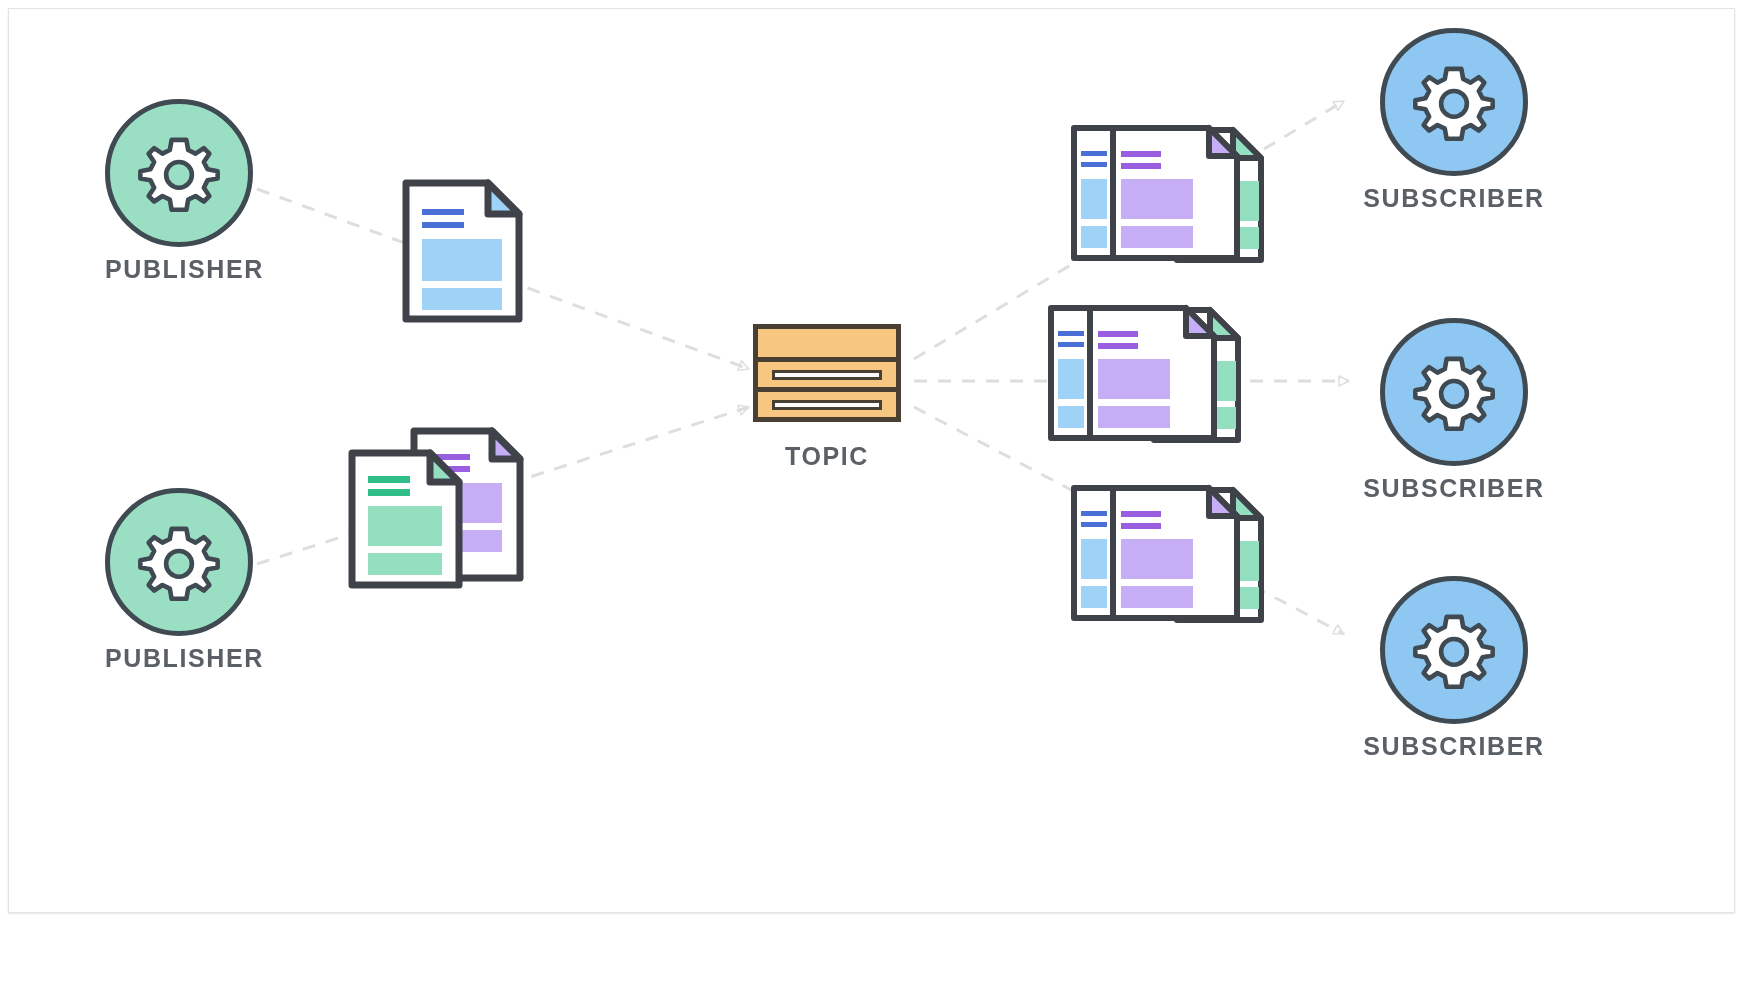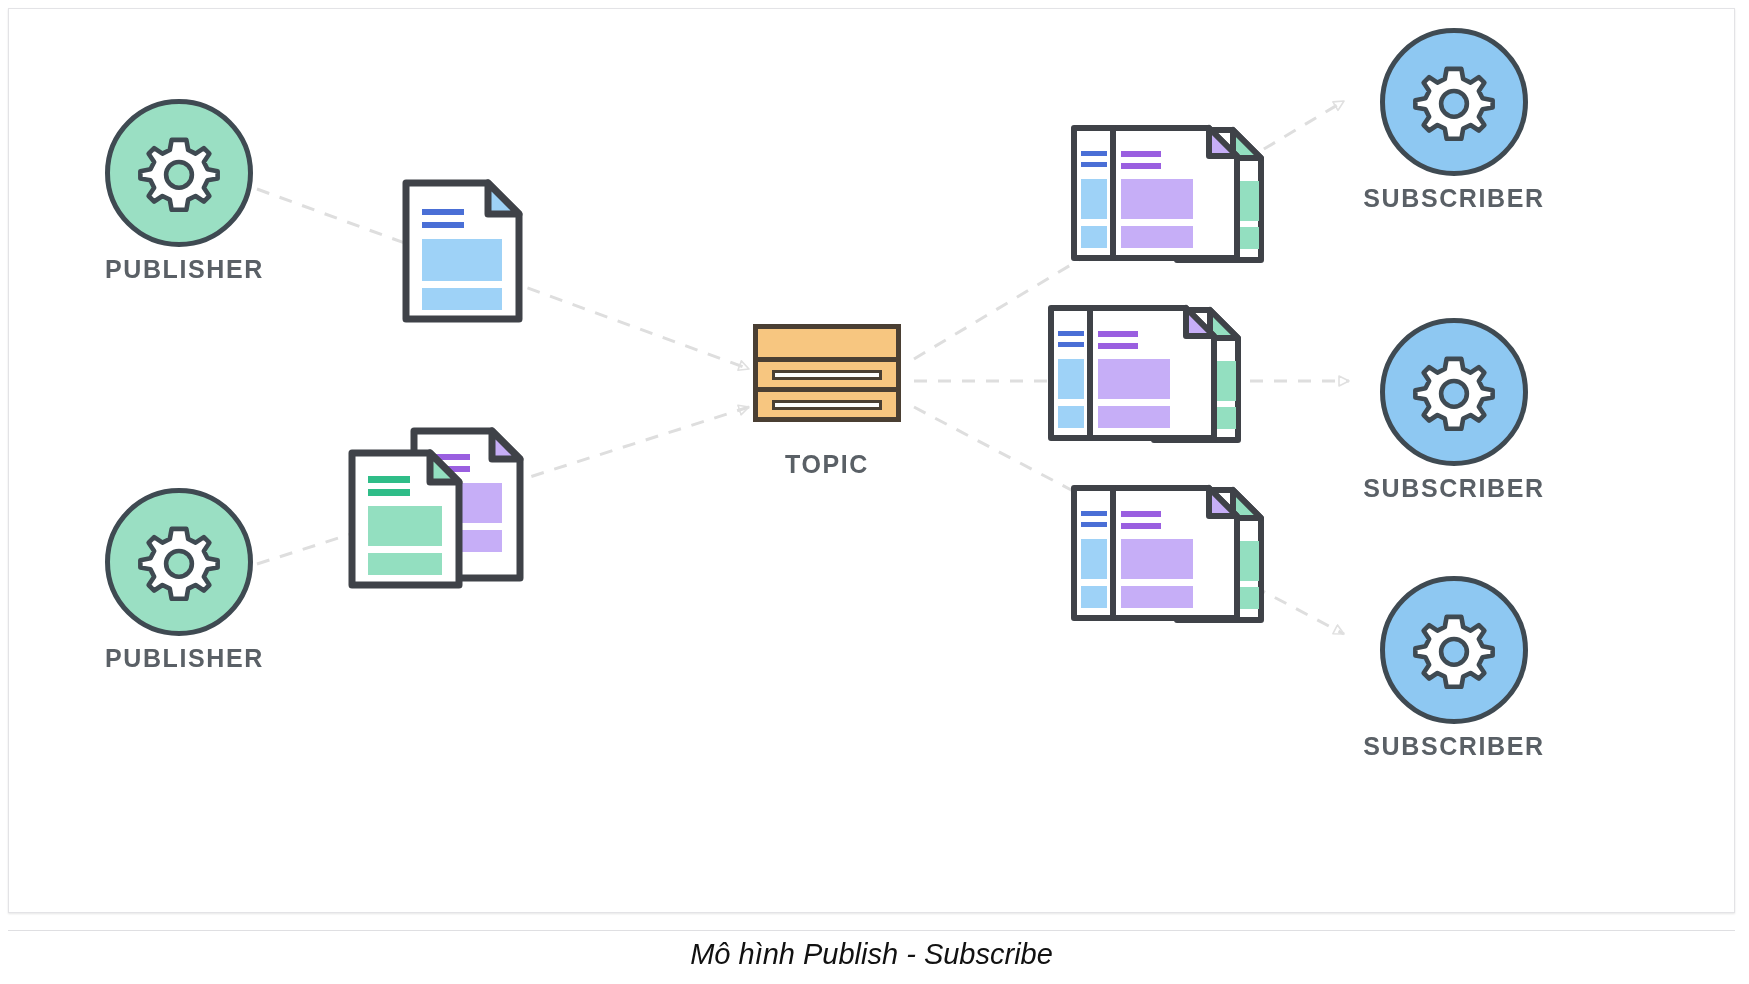--- a/index.html
+++ b/index.html
@@ -59,21 +59,21 @@
   .topic-icon .slot{
     flex:1;display:flex;align-items:center;justify-content:center;
     box-sizing:border-box;
   }
   .topic-icon .slot + .slot{border-top:5px solid #4a3f33;}
   .topic-icon .slot .bar{
     width:80%;height:10px;background:#fdfdfd;
     border:3px solid #4a3f33;box-sizing:border-box;
   }
   .topic-label{
-    margin-top:28px;width:148px;text-align:center;
+    margin-top:20px;width:148px;text-align:center;
     font-size:25px;letter-spacing:1.6px;font-weight:700;color:#5a6066;
   }
 
   
   .doc{position:absolute;}
   .stack{position:absolute;}
 
   
   #caption-bar{
     position:absolute;left:8px;top:930px;width:1727px;height:48px;
@@ -275,17 +275,14 @@
                    L32 75 L23 81 L17 75 L23 66 L19 58 L8 56 L8 48 L19 46 L23 38 L17 29
                    L23 23 L32 29 L40 25 L42 14 Z" fill="#ffffff" stroke="#3f4a52" stroke-width="5" stroke-linejoin="round"></path>
           <circle cx="50" cy="52" r="14" fill="#8ec8f2" stroke="#3f4a52" stroke-width="5"></circle>
         </svg>
       </div>
       <div class="label">SUBSCRIBER</div>
     </div>
 
   </div>
 
-  <div id="caption-bar">
-    <span id="caption-text">Mô hình Publish - Subscribe</span>
-  </div>
 
 </div>
 
 </body></html>

